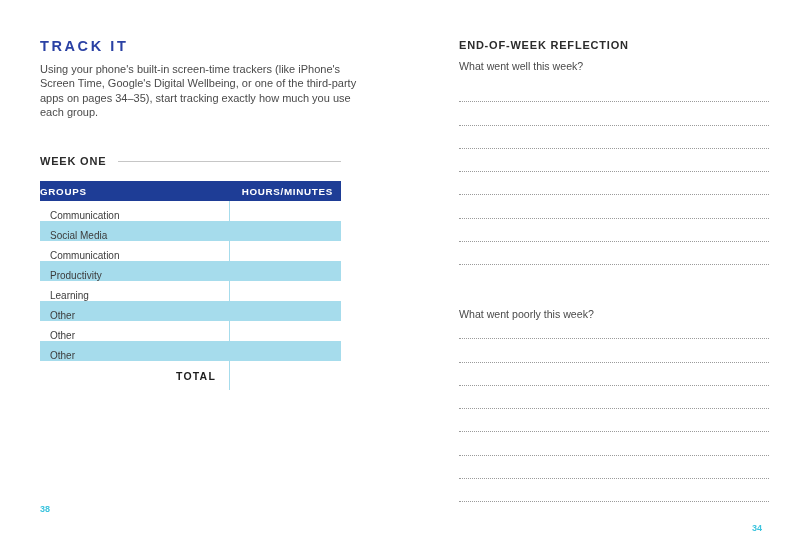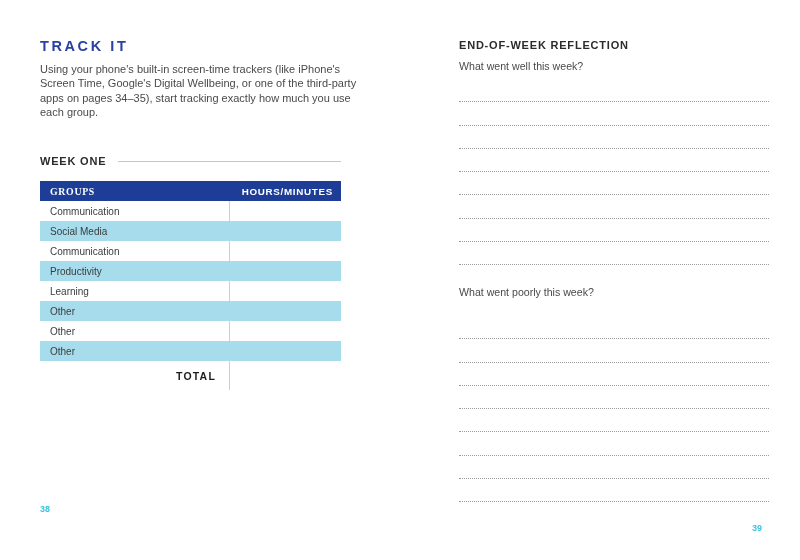--- a/index.html
+++ b/index.html
@@ -26,42 +26,42 @@
   .weekone{position:absolute;left:40px;top:147px;width:301px;
     display:flex;align-items:center;margin-top:8px;}
   .weekone .label{font-size:11px;font-weight:bold;letter-spacing:0.8px;
     color:var(--heading-dark);white-space:nowrap;}
   .weekone .rule{flex:1;margin-left:12px;border-top:1px solid #c6c6c6;height:0;}
 
   .gtable{position:absolute;left:40px;top:181px;width:301px;height:209px;}
   .gtable .thead{display:flex;align-items:center;height:20px;
     background:var(--header-navy);color:#ffffff;
     font-size:9.8px;font-weight:bold;letter-spacing:0.7px;}
-  .gtable .thead .c1{padding-left:10px;font-family:Liberation Serif, serif;}
+  .gtable .thead .c1{}
   .gtable .thead .c2{margin-left:auto;padding-right:8px;}
-  .trow{display:flex;height:20px;align-items:center;
+  .trow{display:flex;height:20px;align-items:flex-end;
     font-size:10px;color:#3c3c3c;}
   .trow.alt{background:var(--row-light-blue);}
   .trow .gcell{padding-left:10px;width:189px;}
   .trow .hcell{flex:1;}
   .col-divider{position:absolute;left:189px;top:20px;bottom:0;width:1px;
     background:var(--row-light-blue);}
   .total-row{display:flex;height:29px;align-items:center;}
   .total-row .tlabel{width:189px;text-align:right;padding-right:13px;
     font-size:10.5px;font-weight:bold;letter-spacing:1.2px;color:#1d1d1d;}
   .total-row .tvalue{flex:1;}
 
   
   .refl-title{position:absolute;left:459px;top:39px;
     font-size:11px;font-weight:bold;letter-spacing:0.8px;
     color:var(--heading-dark);}
   .q-prompt{position:absolute;left:459px;
     font-size:10.6px;color:var(--text-dark);}
   .q1-prompt{top:60px;}
-  .q2-prompt{top:286px;}
+  .q2-prompt{top:308px;}
   .answer-lines{position:absolute;left:459px;width:310px;}
   .q1-lines{top:79px;}
   .q2-lines{top:316px;}
   .dotline{height:23.3px;border-bottom:1px dotted #9b9b9b;}
 
   
   .pagenum{position:absolute;font-size:9px;font-weight:bold;
     color:var(--page-number-cyan);}
   .pn-left{left:40px;top:504px;}
   .pn-right{left:752px;top:523px;}
@@ -152,15 +152,15 @@
       <div class="dotline"></div>
       <div class="dotline"></div>
       <div class="dotline"></div>
       <div class="dotline"></div>
       <div class="dotline"></div>
       <div class="dotline"></div>
       <div class="dotline"></div>
       <div class="dotline"></div>
     </div>
 
-  <div class="pagenum pn-right">39</div>
+  <div class="pagenum pn-right">34</div>
 
 </div>
 
 </body></html>

